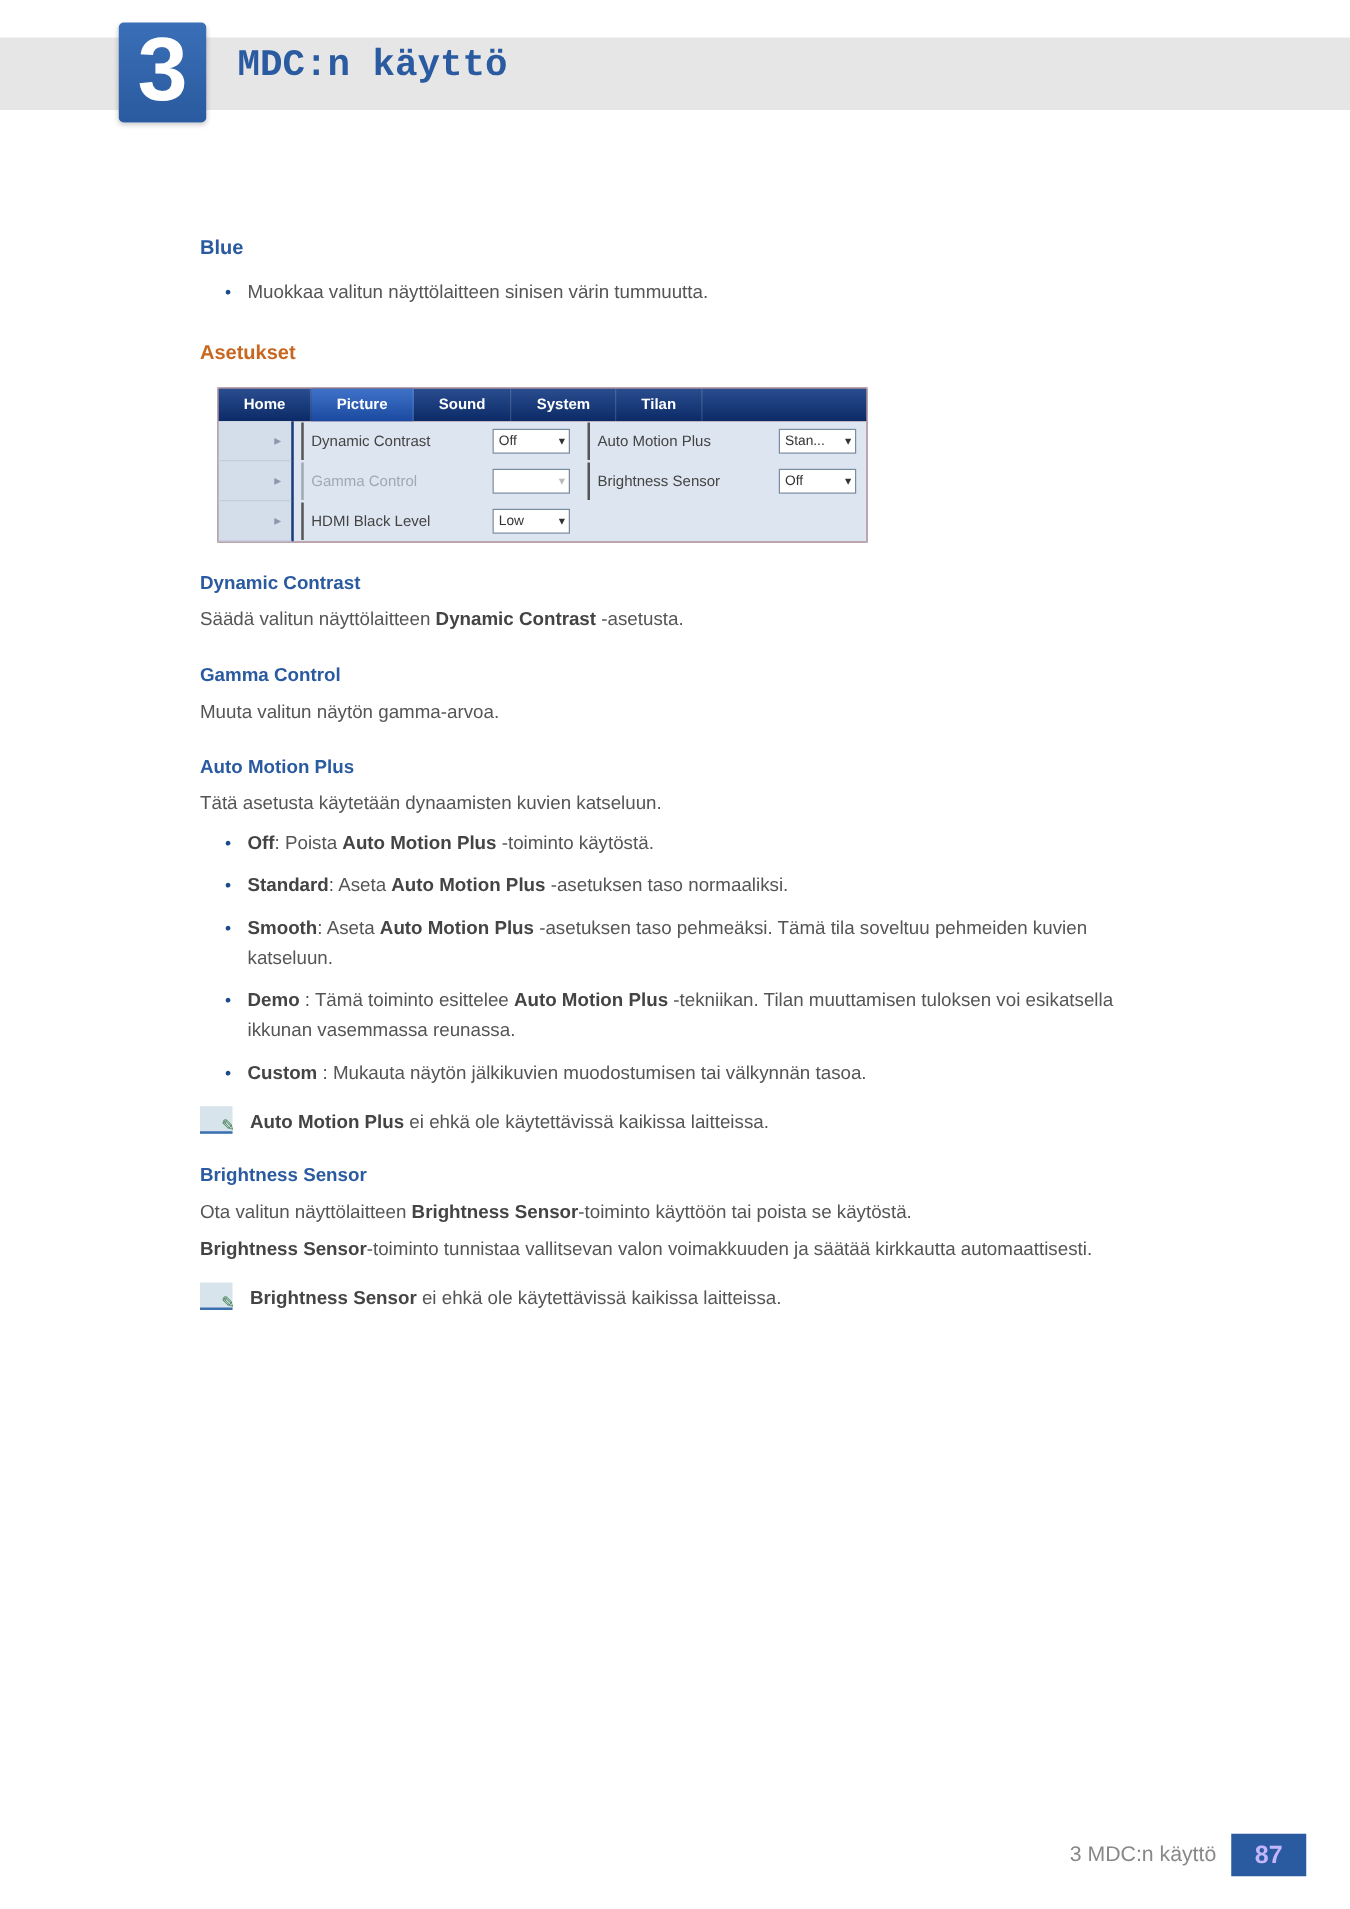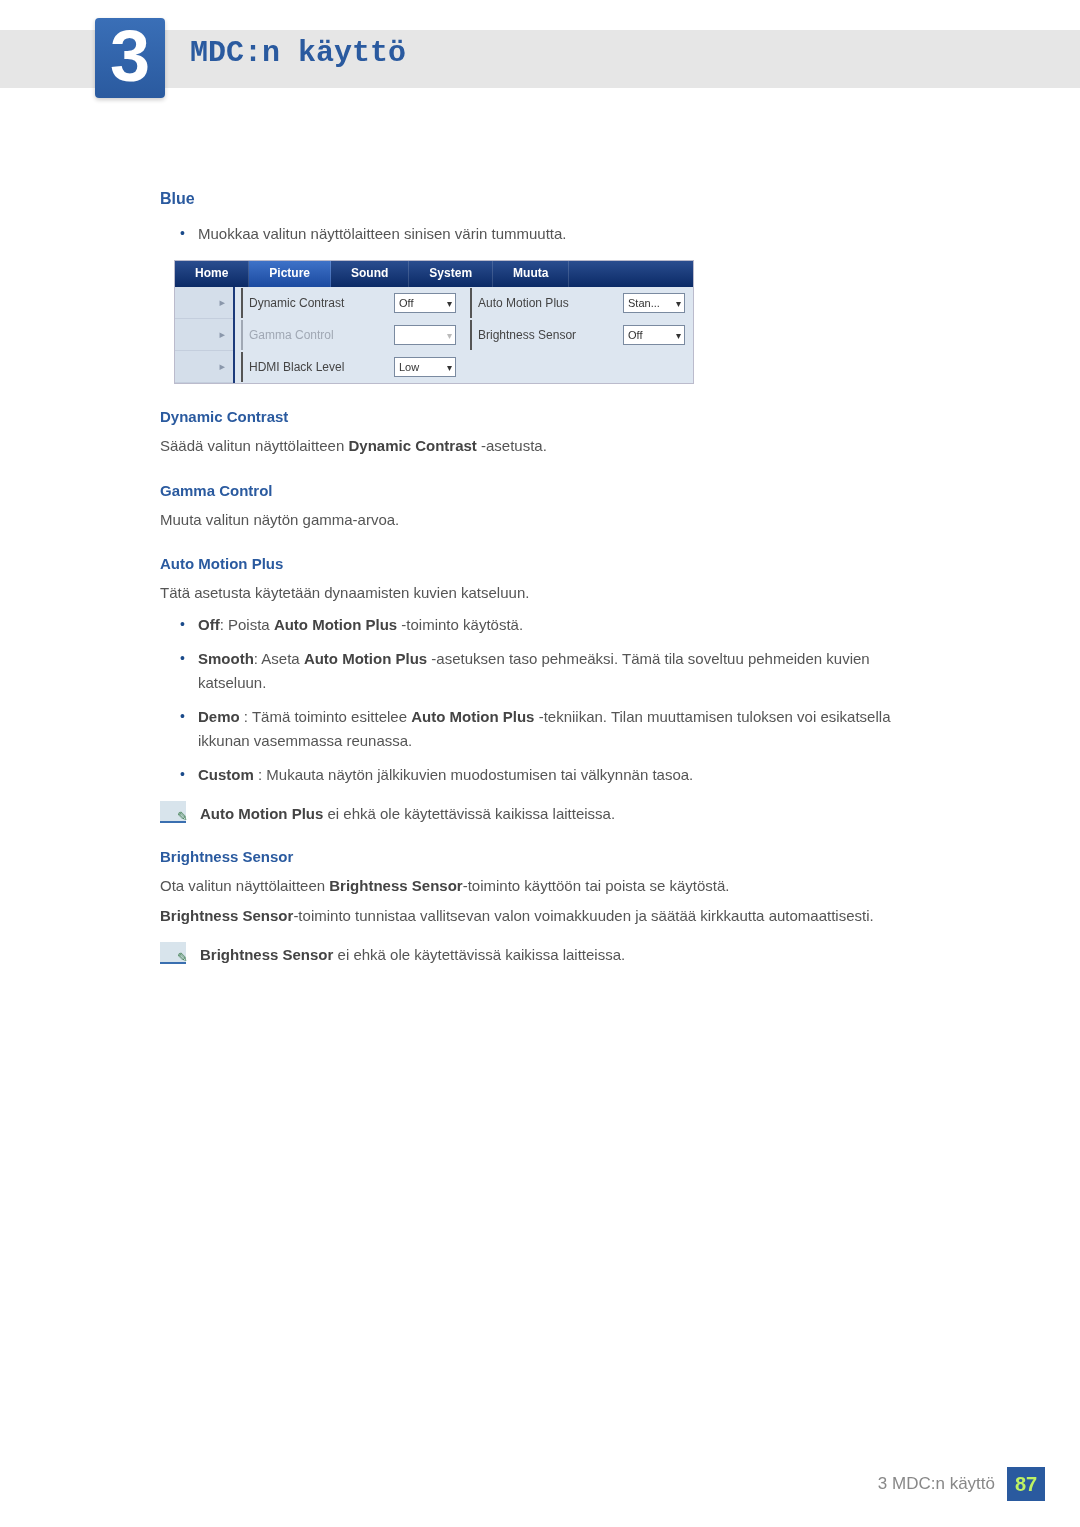--- a/index.html
+++ b/index.html
@@ -206,24 +206,24 @@
   right: 35px;
   display: flex;
   align-items: center;
   gap: 12px;
 }
 .footer-text {
   font-size: 17px;
   color: #888;
 }
 .footer-pagenum {
-  width: 38px;
+  width: 60px;
   height: 34px;
   background: #2a5a9f;
-  color: #bef264;
+  color: #c4b5fd;
   font-size: 20px;
   font-weight: bold;
   display: flex;
   align-items: center;
   justify-content: center;
 }
 </style>
 </head>
 <body>
 
@@ -231,28 +231,29 @@
 <div class="chapter-badge">3</div>
 <div class="chapter-title">MDC:n käyttö</div>
 
 <div class="content">
 
   <div class="h-blue">Blue</div>
   <ul class="bullets">
     <li>Muokkaa valitun näyttölaitteen sinisen värin tummuutta.</li>
   </ul>
 
+  <div class="h-orange">Asetukset</div>
 
   <div class="ui-panel">
     <div class="ui-tabs">
       <div class="ui-tab">Home</div>
       <div class="ui-tab active">Picture</div>
       <div class="ui-tab">Sound</div>
       <div class="ui-tab">System</div>
-      <div class="ui-tab">Muuta</div>
+      <div class="ui-tab">Tilan</div>
     </div>
     <div class="ui-body">
       <div class="ui-sidecol">
         <div class="ui-siderow">▸</div>
         <div class="ui-siderow">▸</div>
         <div class="ui-siderow">▸</div>
       </div>
       <div class="ui-grid">
         <div class="ui-label">Dynamic Contrast</div>
         <div class="ui-select">Off</div>
@@ -277,20 +278,21 @@
     <span>Säädä valitun näyttölaitteen </span><b>Dynamic Contrast</b><span> -asetusta.</span>
   </p>
 
   <div class="h-sub">Gamma Control</div>
   <p class="para">Muuta valitun näytön gamma-arvoa.</p>
 
   <div class="h-sub">Auto Motion Plus</div>
   <p class="para">Tätä asetusta käytetään dynaamisten kuvien katseluun.</p>
   <ul class="bullets">
     <li><b>Off</b><span>: Poista </span><b>Auto Motion Plus</b><span> -toiminto käytöstä.</span></li>
+    <li><b>Standard</b><span>: Aseta </span><b>Auto Motion Plus</b><span> -asetuksen taso normaaliksi.</span></li>
     <li><b>Smooth</b><span>: Aseta </span><b>Auto Motion Plus</b><span> -asetuksen taso pehmeäksi. Tämä tila soveltuu pehmeiden kuvien katseluun.</span></li>
     <li><b>Demo</b><span> : Tämä toiminto esittelee </span><b>Auto Motion Plus</b><span> -tekniikan. Tilan muuttamisen tuloksen voi esikatsella ikkunan vasemmassa reunassa.</span></li>
     <li><b>Custom</b><span> : Mukauta näytön jälkikuvien muodostumisen tai välkynnän tasoa.</span></li>
   </ul>
   <div class="note-row">
     <div class="note-icon"></div>
     <div class="note-text"><b>Auto Motion Plus</b><span> ei ehkä ole käytettävissä kaikissa laitteissa.</span></div>
   </div>
 
   <div class="h-sub">Brightness Sensor</div>

